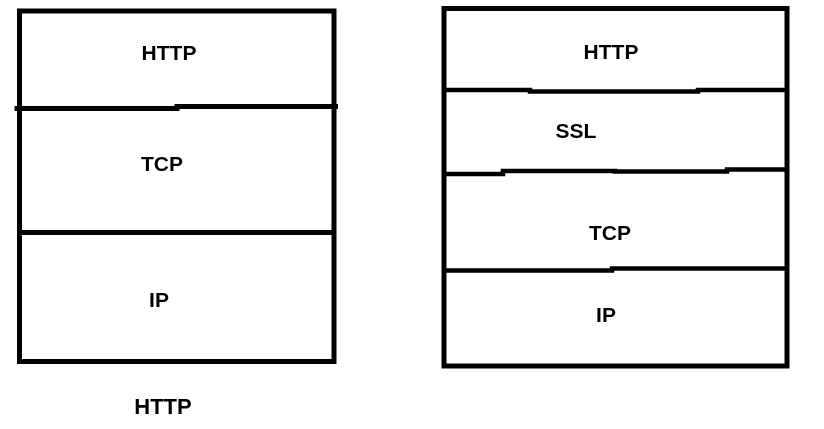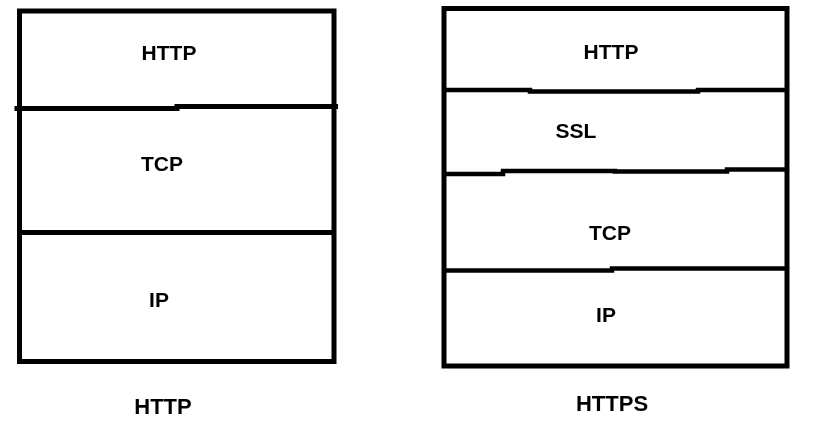--- a/index.html
+++ b/index.html
@@ -76,16 +76,15 @@
 
   <div class="layer-label" style="left:169px; top:53px">HTTP</div>
   <div class="layer-label" style="left:162px; top:164px">TCP</div>
   <div class="layer-label" style="left:159px; top:300px">IP</div>
   <div class="caption" style="left:163px; top:407px">HTTP</div>
 
   <div class="layer-label" style="left:611px; top:52px">HTTP</div>
   <div class="layer-label" style="left:576px; top:131px">SSL</div>
   <div class="layer-label" style="left:610px; top:233px">TCP</div>
   <div class="layer-label" style="left:606px; top:315px">IP</div>
-  <div class="caption" style="left:612px; top:404px">HTTPS</div>
 
 
 </div>
 
 </body></html>

